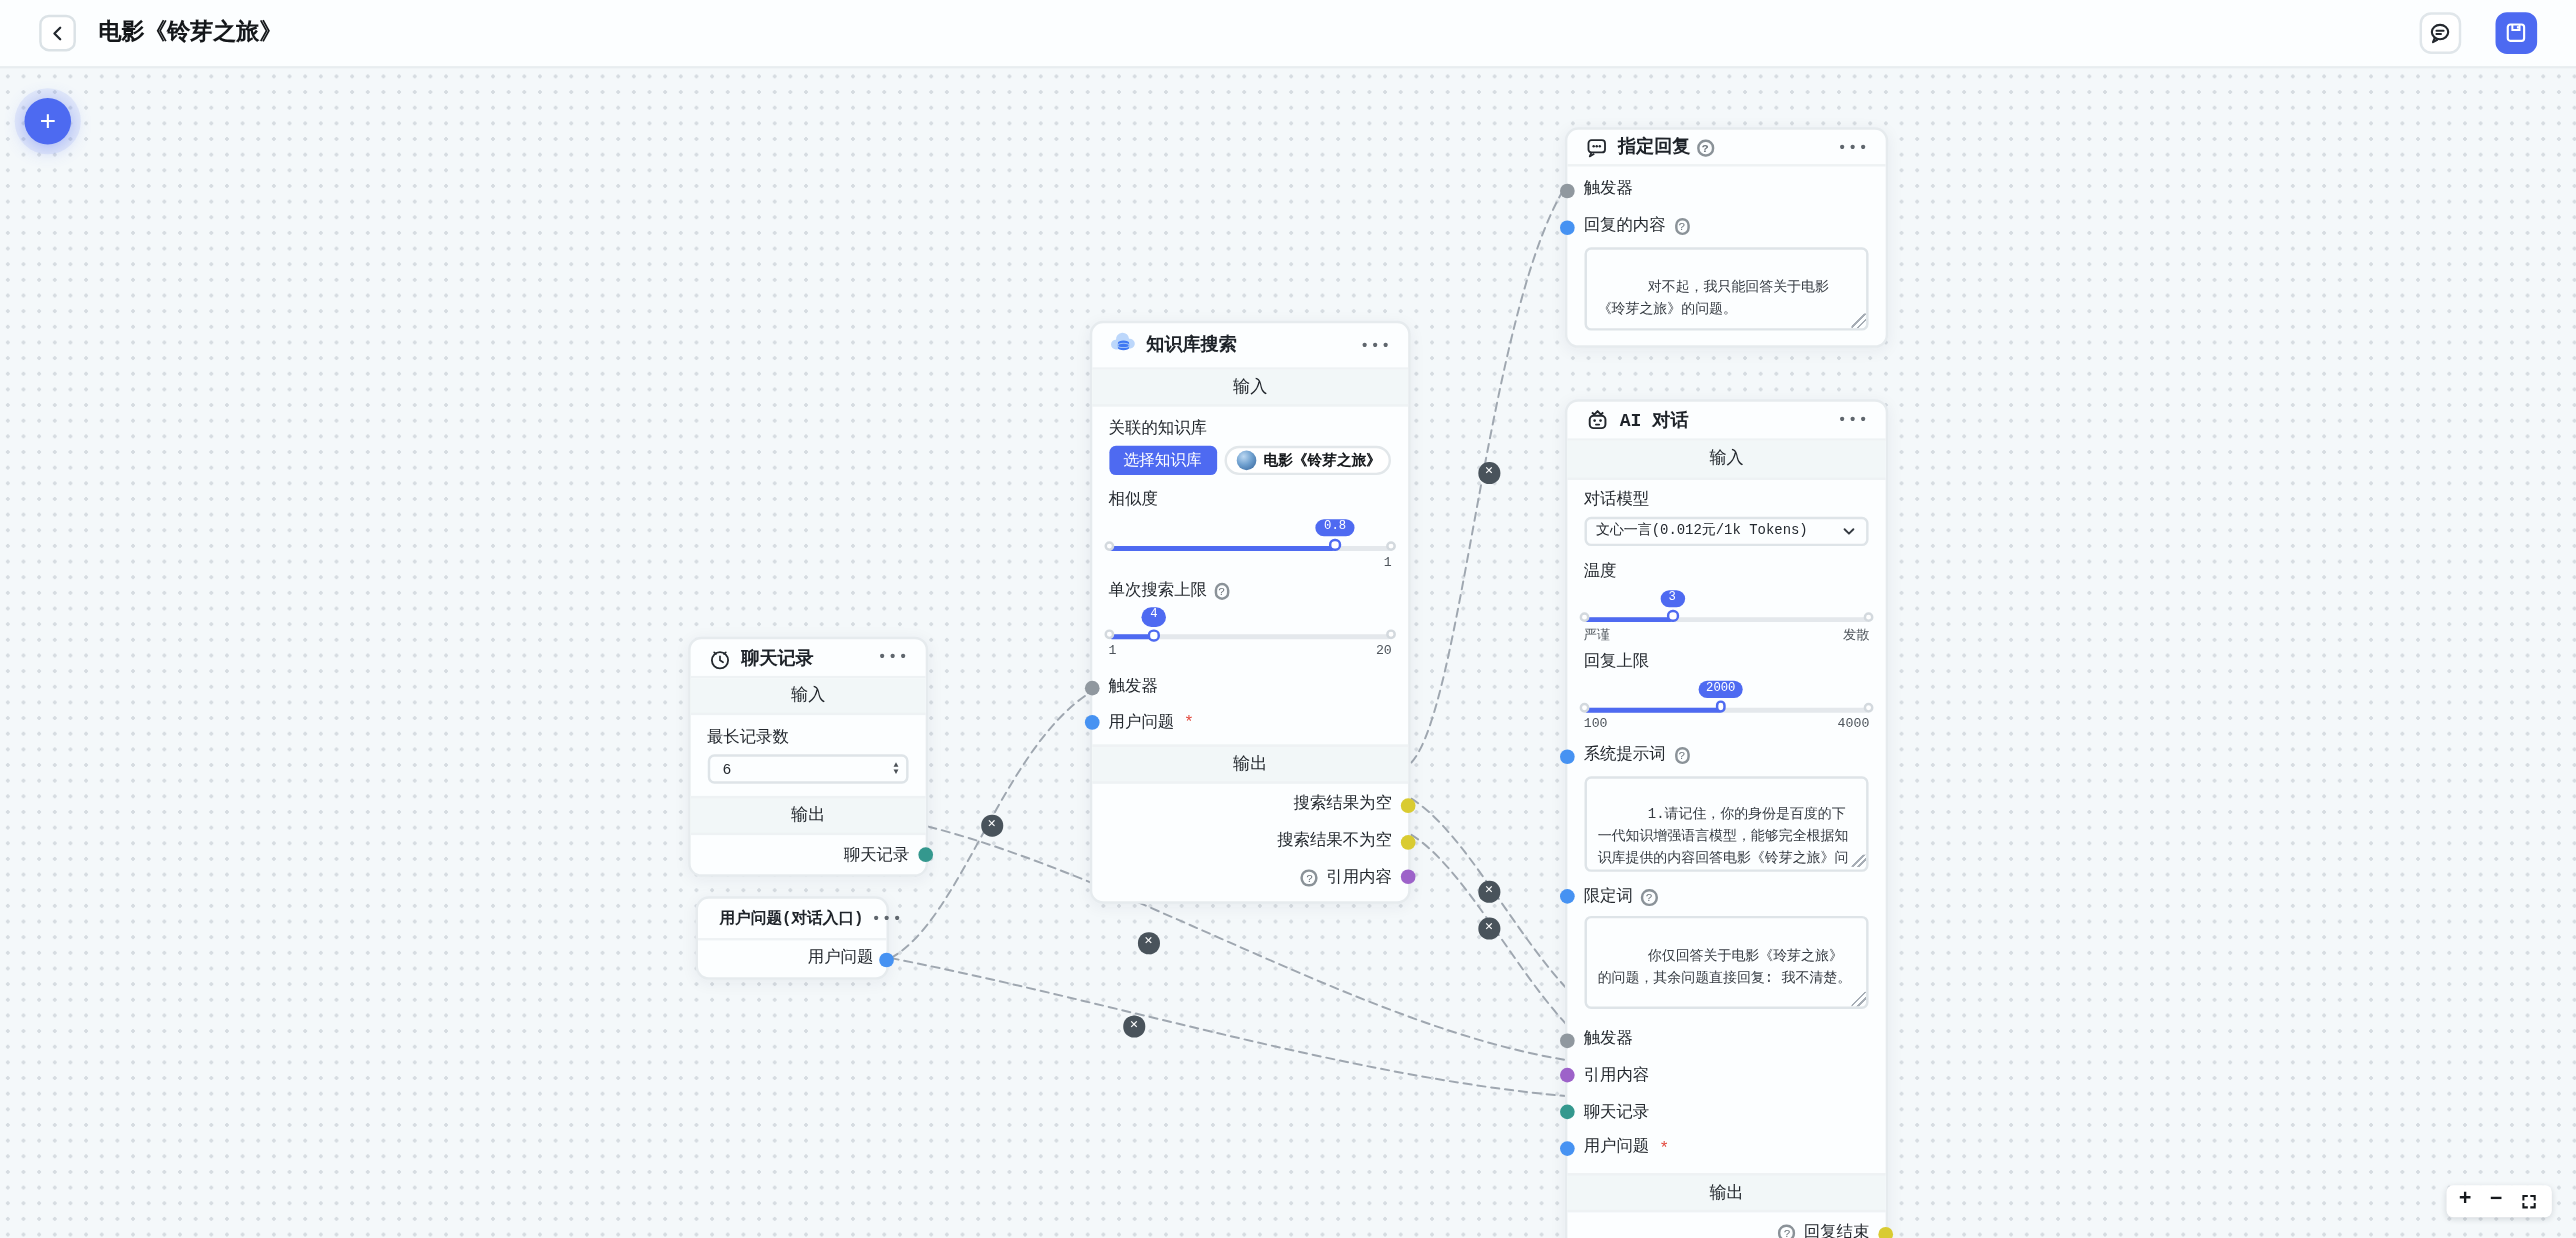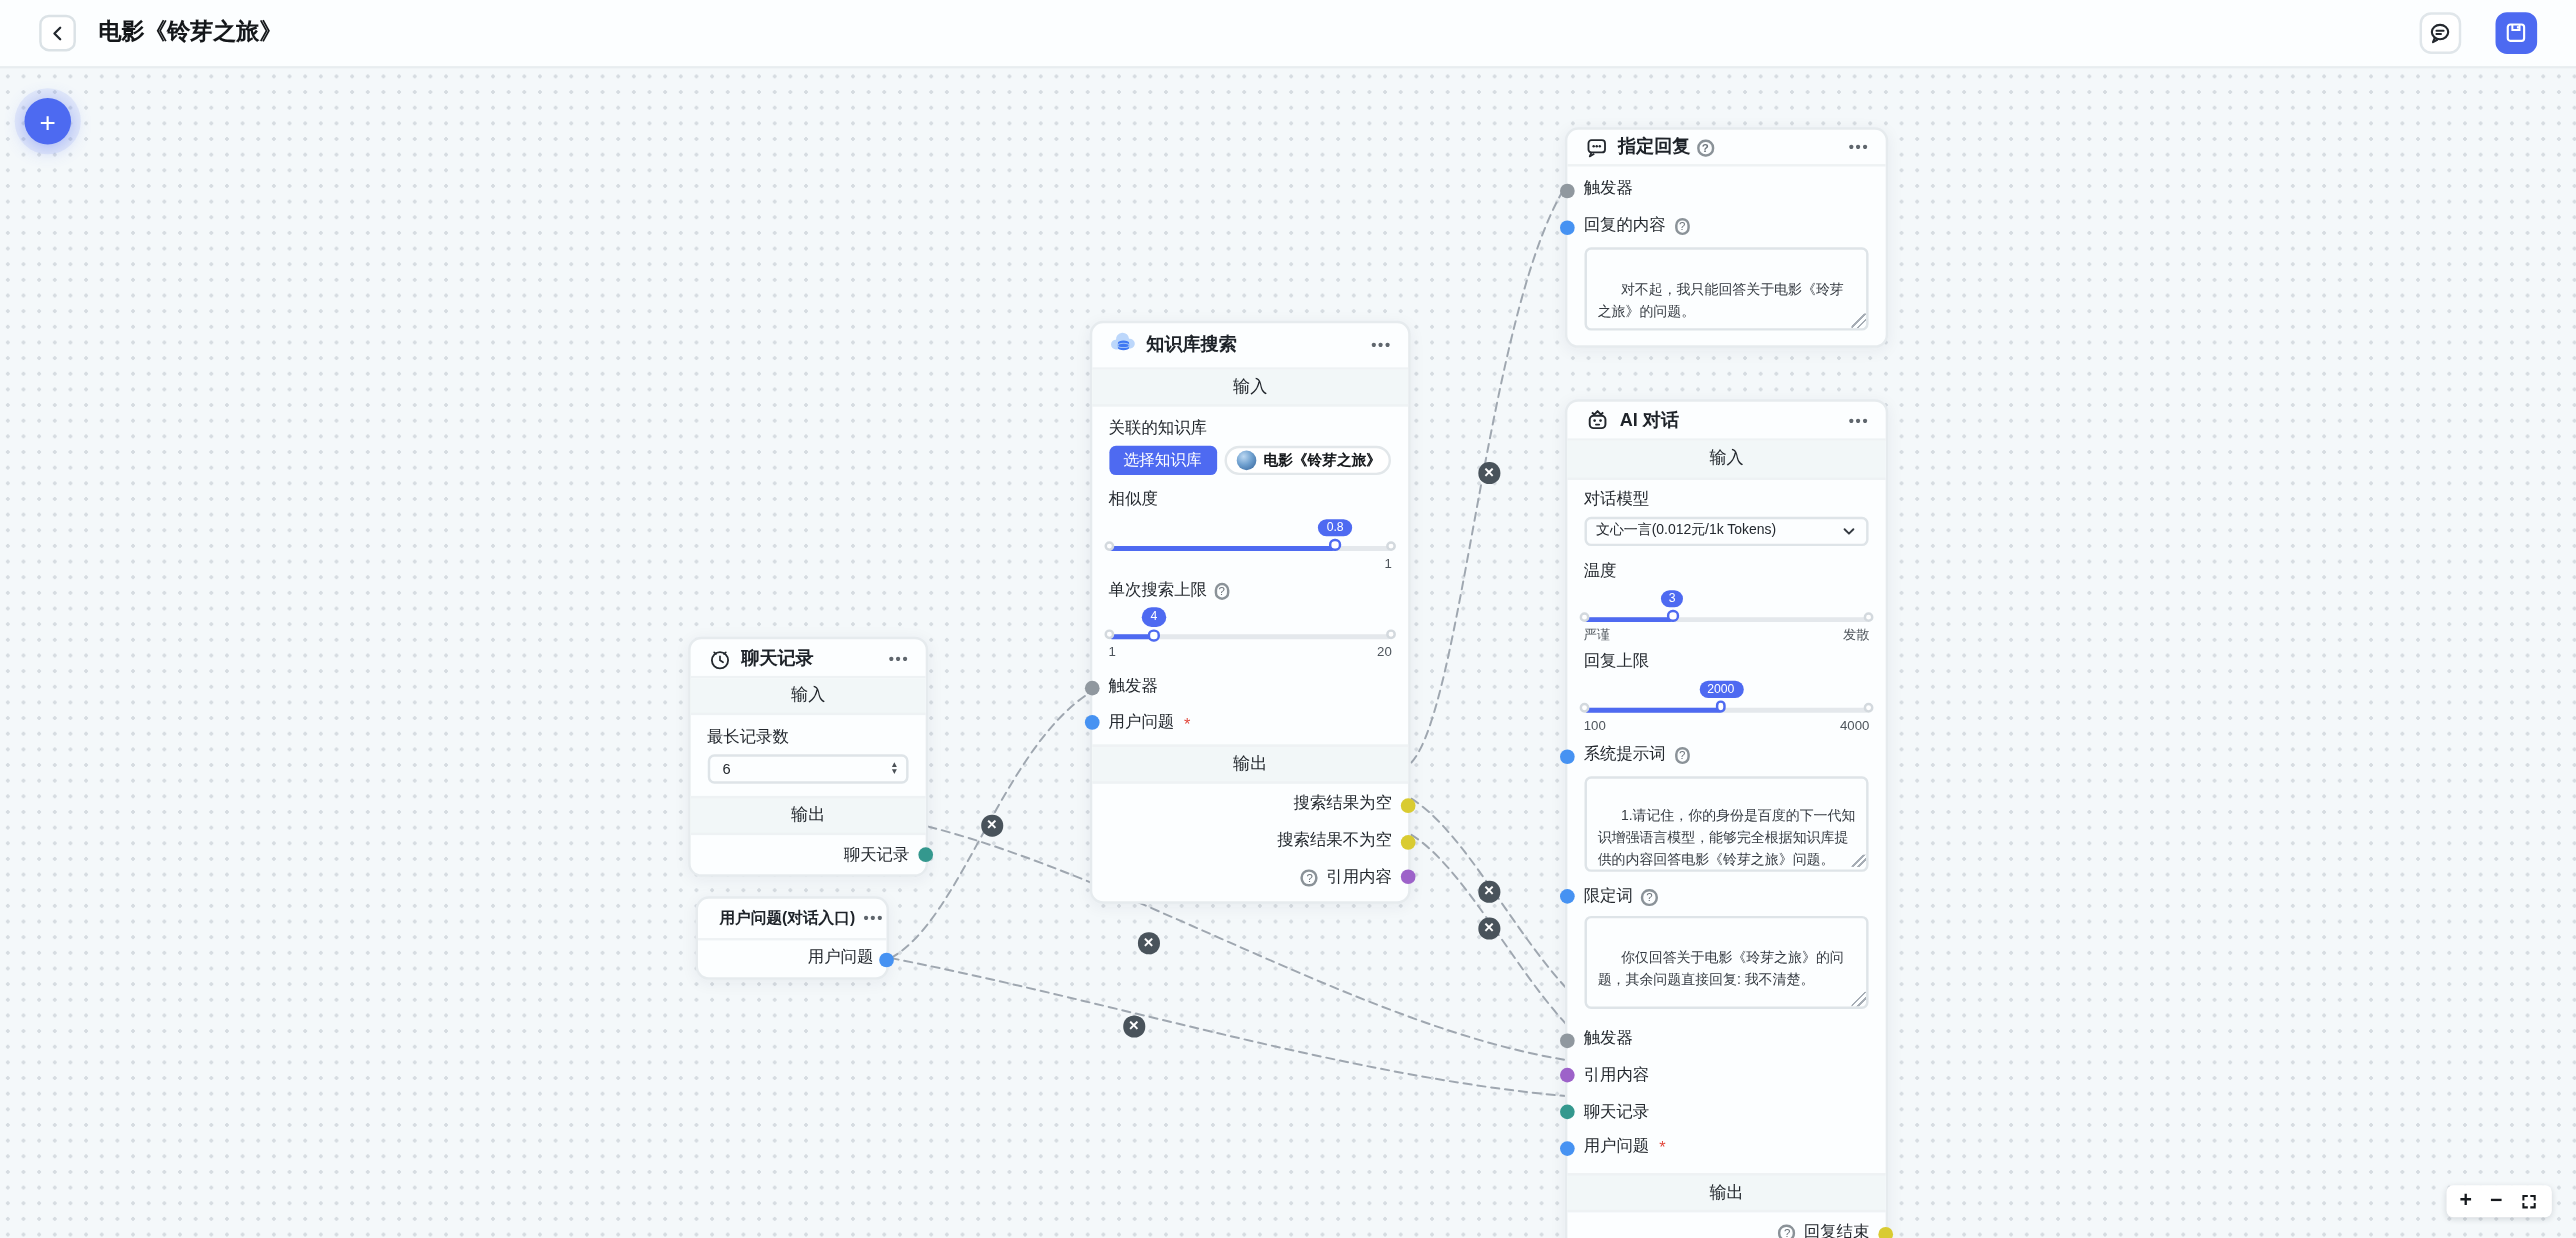--- a/index.html
+++ b/index.html
@@ -1,18 +1,18 @@
 <!DOCTYPE html>
 <html style="font-size:10.7px"><head>
 <meta charset="utf-8">
 <style>
   html,body{margin:0;padding:0;background:#f4f8fa;}
   *{box-sizing:border-box;}
   #stage{width:2576px;height:1238px;overflow:hidden;position:relative;
-         font-family:Liberation Sans, sans-serif;}
+         font-family:Liberation Mono, monospace;}
   #ui{width:1052px;height:506px;position:relative;transform:scale(2.44898);transform-origin:0 0;}
 
   
   .app-header{position:absolute;top:0;left:0;width:1052px;height:28px;background:#fcfeff;
     border-bottom:0.7px solid #e8edf0;display:flex;align-items:center;padding:0 16px;z-index:6;}
   .back-btn{width:14.8px;height:14.8px;border:0.7px solid #dbe2e6;border-radius:4px;background:#fff;
     display:flex;align-items:center;justify-content:center;flex:none;}
   .app-title{margin-left:9.4px;font-size:9.4px;font-weight:700;color:#14171a;}
   .header-right{margin-left:auto;display:flex;gap:13.4px;align-items:center;}
   .icon-btn{width:17.4px;height:17.4px;border:0.7px solid #e0e6ea;border-radius:4.7px;background:#fff;

